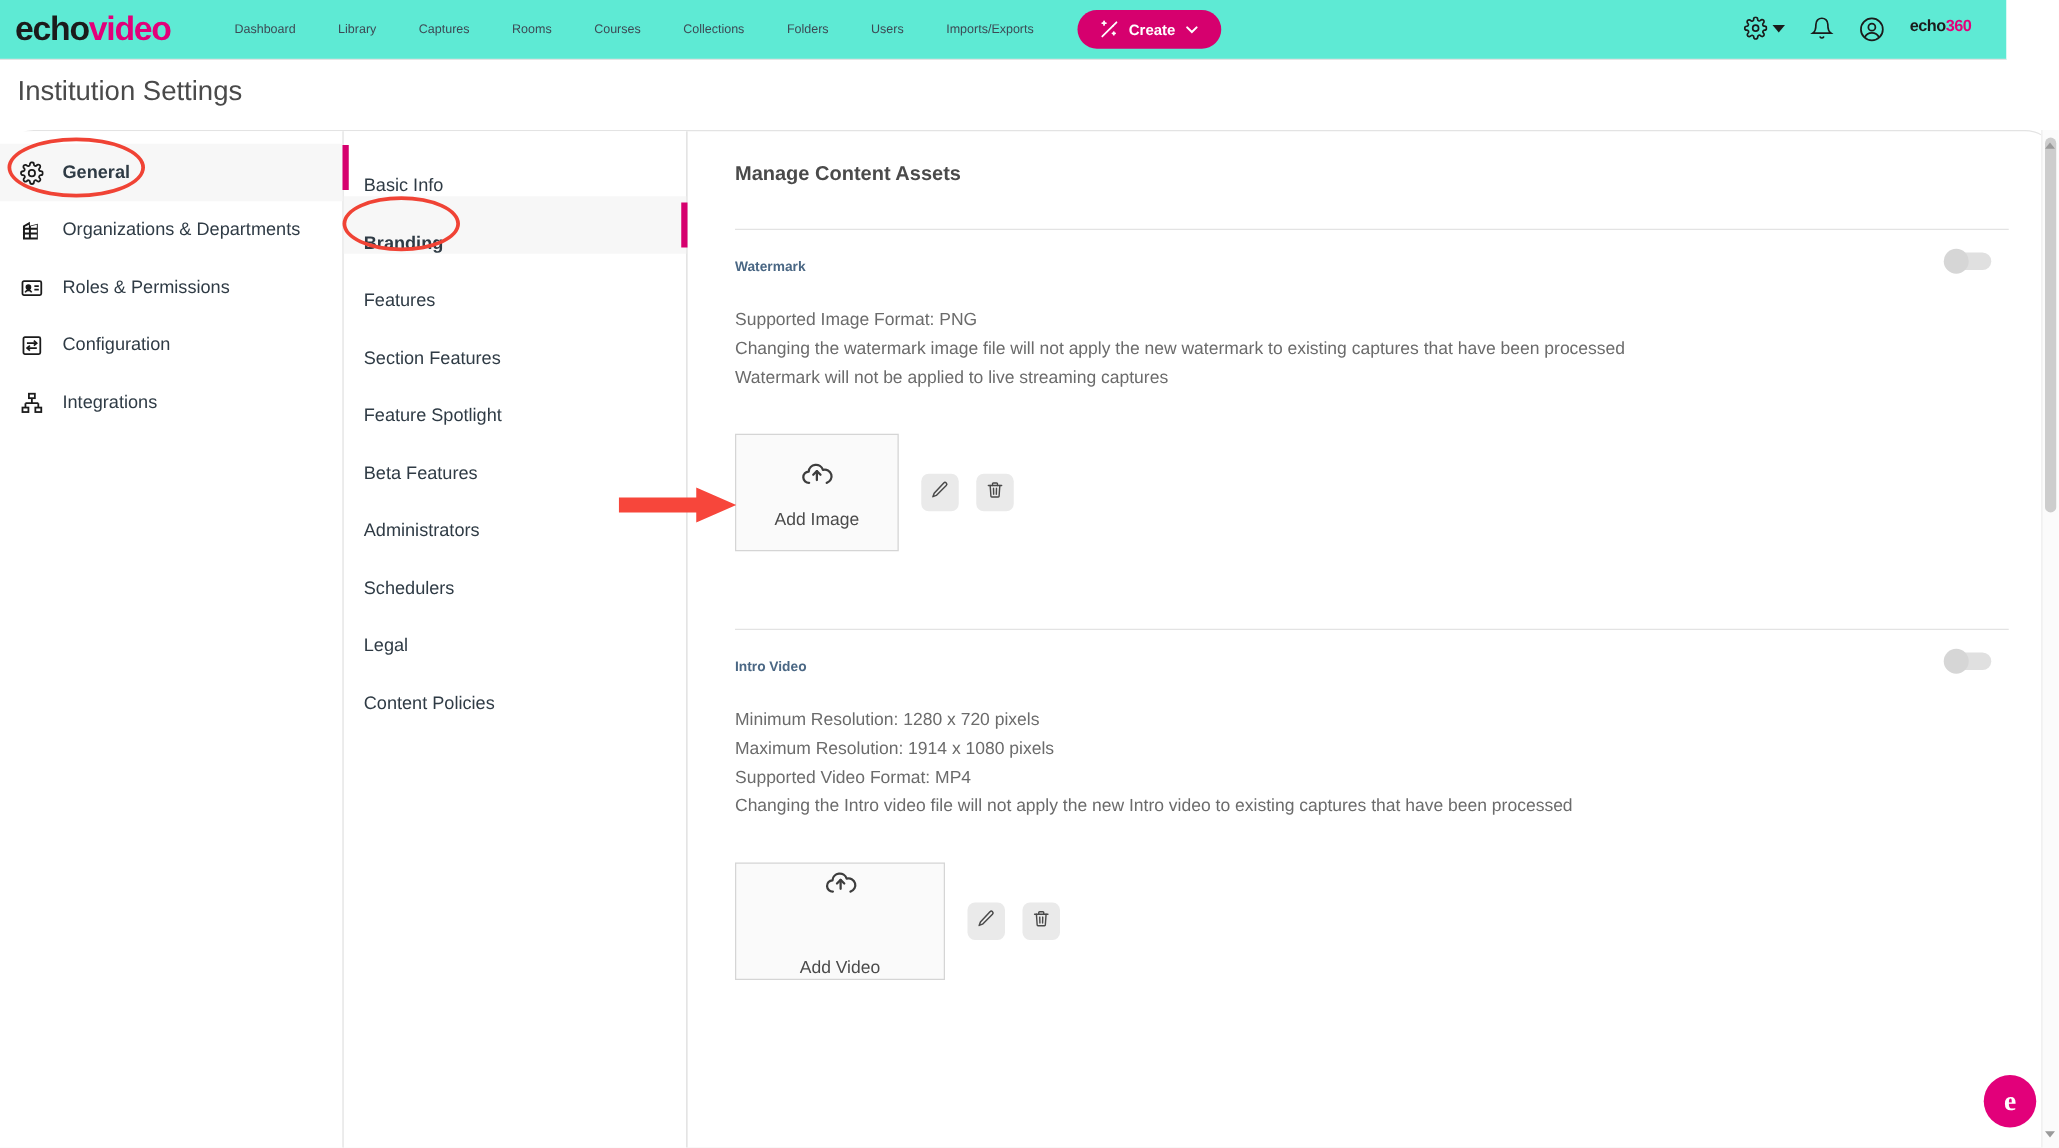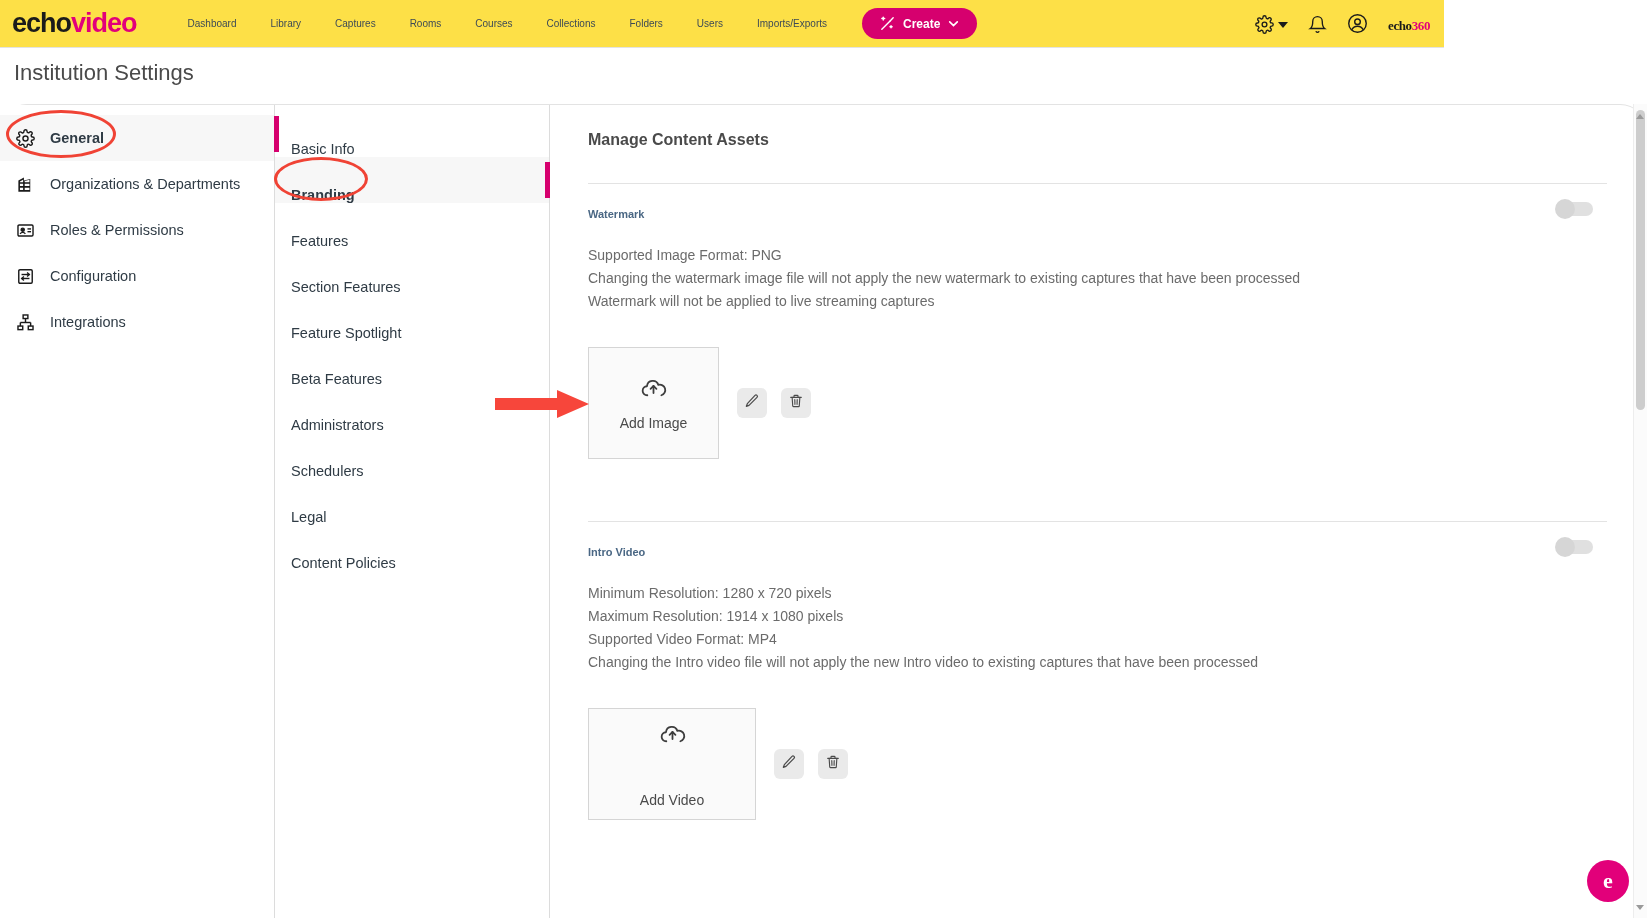--- a/index.html
+++ b/index.html
@@ -6,22 +6,22 @@
   html, body {
     width: 1647px; height: 918px;
     font-family: "Liberation Sans", sans-serif;
     background: #ffffff;
     overflow: hidden;
   }
 
   
   .topnav {
     position: absolute; top: 0; left: 0;
-    width: 1444px; height: 48px;
-    background: #fde047;
+    width: 1605px; height: 48px;
+    background: #5eead4;
     border-bottom: 1px solid #e3e3e3;
     display: flex; align-items: center;
   }
   .logo {
     margin-left: 12px;
     font-size: 27px; font-weight: bold; letter-spacing: -1px;
     color: #1b1b1b; line-height: 1;
   }
   .logo .pink { color: #e2007a; }
 
@@ -34,22 +34,22 @@
     margin-left: 18px;
     background: #d6006e; color: #fff;
     height: 31px; border-radius: 16px;
     display: flex; align-items: center; gap: 7px;
     padding: 0 17px; font-size: 12px; font-weight: bold;
     cursor: pointer; border: none;
   }
   .create-btn svg { display: block; }
 
   .nav-right {
-    margin-left: auto; display: flex; align-items: flex-end;
-    gap: 20px; margin-right: 14px; font-family: Liberation Serif, serif;
+    margin-left: auto; display: flex; align-items: flex-start;
+    gap: 20px; margin-right: 28px;
   }
   .nav-icon { display: flex; align-items: center; cursor: pointer; color: #1b1b1b; }
   .gear-wrap { display: flex; align-items: center; gap: 4px; }
   .caret { width: 0; height: 0; border-left: 5px solid transparent;
            border-right: 5px solid transparent; border-top: 6px solid #1b1b1b; }
   .echo360 {
     font-size: 13px; font-weight: bold; letter-spacing: -0.4px;
     color: #1b1b1b; cursor: pointer;
   }
   .echo360 .pink { color: #e2007a; }
@@ -133,21 +133,21 @@
     background: #e0e0e0; cursor: pointer;
   }
   .toggle .knob {
     position: absolute; left: -2px; top: -3px;
     width: 20px; height: 20px; border-radius: 50%;
     background: #d6d6d6;
   }
 
   .upload-row { display: flex; align-items: center; margin-top: 34px; }
   .dropzone {
-    width: 131px; height: 112px;
+    width: 131px; height: 94px;
     background: #fafafa; border: 1px solid #d5d5d5;
     display: flex; flex-direction: column;
     align-items: center; justify-content: center; gap: 9px;
     cursor: pointer;
   }
   .dropzone .dz-label { font-size: 14px; color: #4a4a4a; }
   .icon-btn {
     width: 30px; height: 30px; border-radius: 6px;
     background: #eaeaea; display: flex;
     align-items: center; justify-content: center;

